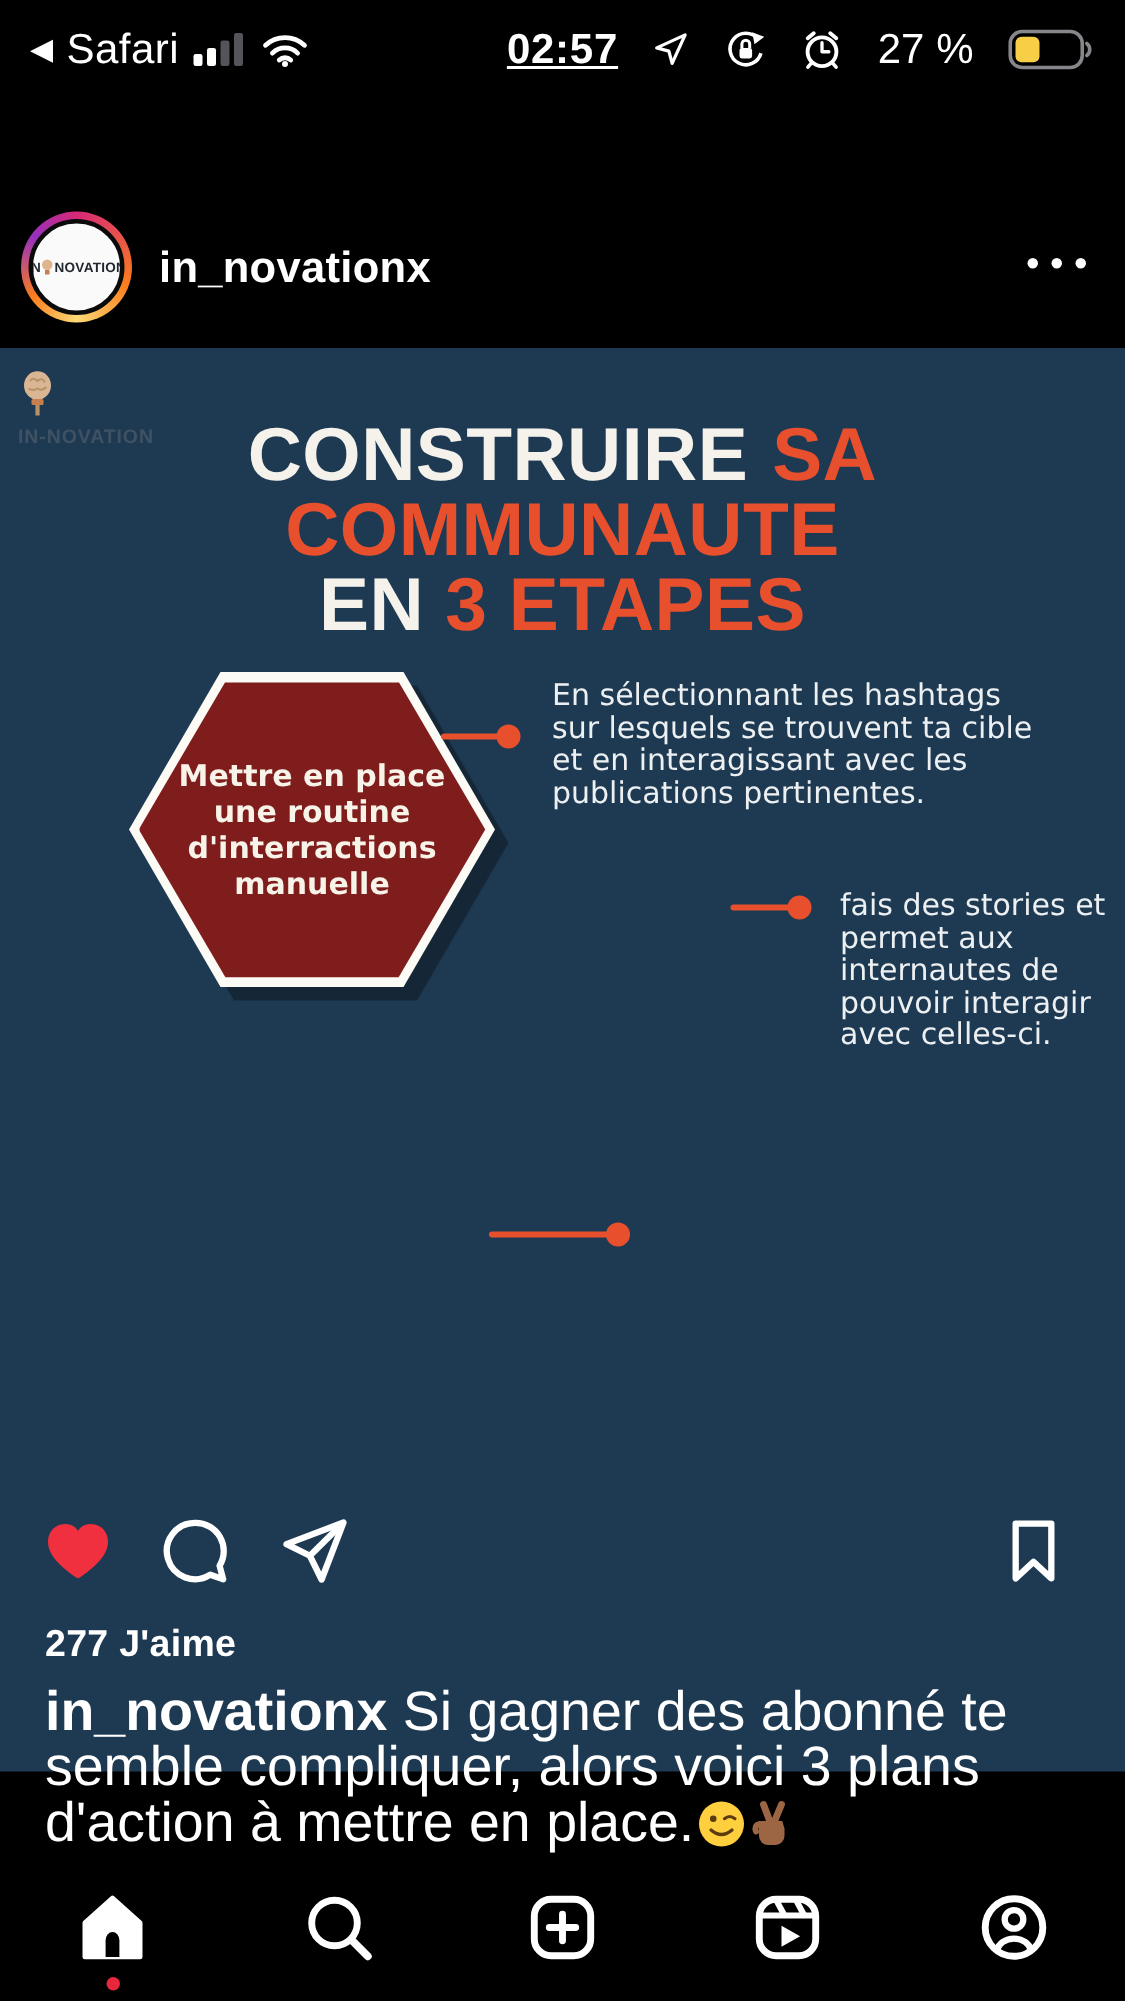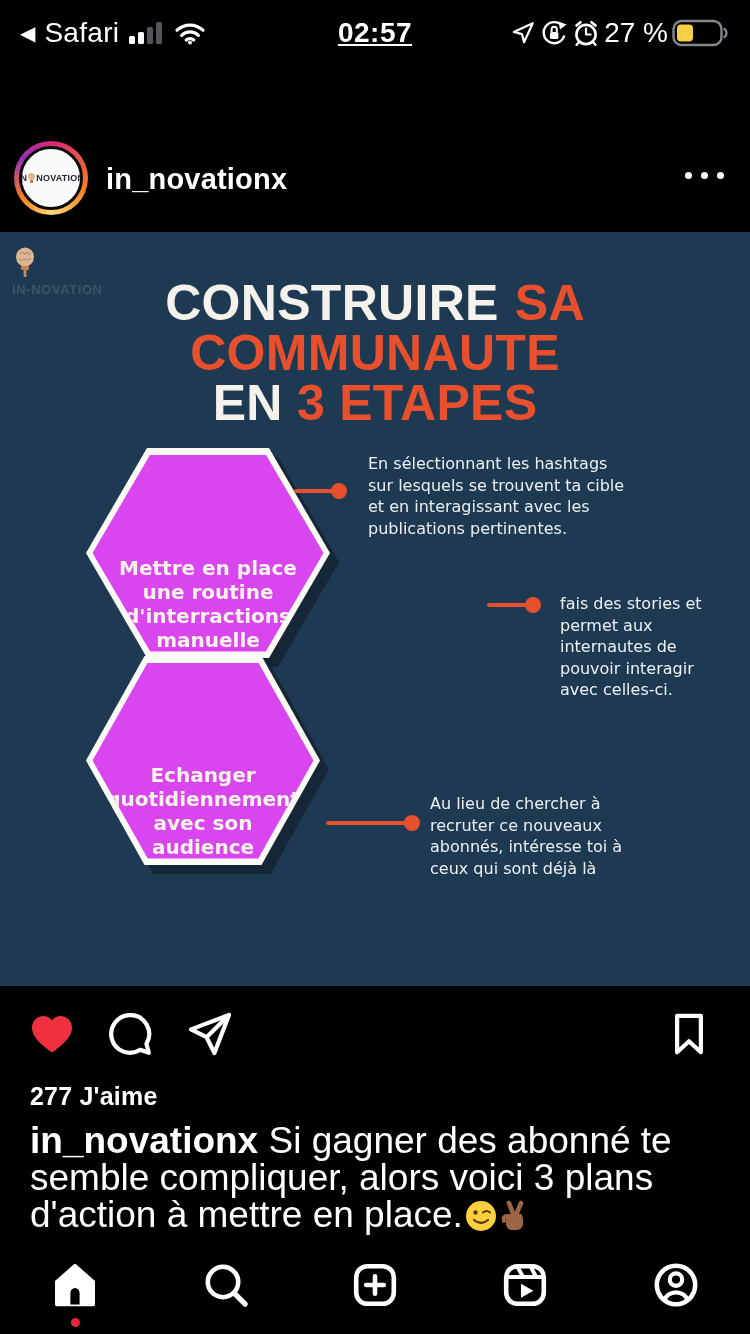--- a/index.html
+++ b/index.html
@@ -5,21 +5,21 @@
   html,body{margin:0;padding:0;background:#000;}
   body{width:750px;height:1334px;font-family:"Liberation Sans",sans-serif;color:#fff;overflow:hidden;}
   .screen{position:relative;width:750px;height:1334px;background:#000;}
 
   
   .status-bar{position:absolute;top:0;left:0;right:0;height:60px;display:flex;align-items:center;padding:6px 20px 0 20px;box-sizing:border-box;font-size:28px;}
   .sb-left{display:flex;align-items:center;gap:9px;}
   .sb-back-tri{font-size:20px;line-height:1;}
   .sb-app{font-weight:400;letter-spacing:.3px;}
   .sb-time{position:absolute;left:50%;transform:translateX(-50%);font-weight:700;letter-spacing:.5px;text-decoration:underline;}
-  .sb-right{display:flex;align-items:center;gap:4px;margin-left:auto;}
+  .sb-right{display:flex;align-items:center;gap:23px;margin-left:auto;}
   .sb-pct{font-weight:400;}
 
   
   .nav-bar{position:absolute;top:60px;left:0;right:0;height:66px;}
   .nav-back{position:absolute;left:22px;top:10px;}
   .nav-title{position:absolute;left:50%;top:50%;transform:translate(-50%,-50%);font-size:34px;font-weight:700;}
   .nav-refresh{position:absolute;right:22px;top:6px;}
 
   
   .post-header{position:absolute;top:126px;left:0;right:0;height:106px;}
@@ -30,42 +30,42 @@
     display:flex;align-items:center;justify-content:center;color:#20262e;overflow:hidden;}
   .av-line{display:flex;align-items:center;gap:1px;font-size:9px;font-weight:800;letter-spacing:.2px;}
   .av-bulb{width:7px;height:10px;display:inline-block;position:relative;}
   .av-bulb::before{content:"";position:absolute;left:0;top:0;width:7px;height:7px;border-radius:50%;background:#dfb58d;}
   .av-bulb::after{content:"";position:absolute;left:2px;bottom:0;width:3px;height:3px;background:#c77f4f;}
   .ph-username{position:absolute;left:106px;top:0;height:106px;display:flex;align-items:center;font-size:29px;font-weight:700;letter-spacing:.2px;}
   .ph-more{position:absolute;right:26px;top:46px;display:flex;gap:9px;}
   .ph-more i{width:7px;height:7px;border-radius:50%;background:#fff;}
 
   
-  .infographic{position:absolute;top:232px;left:0;width:750px;height:754px;background:#1e3a52;overflow:hidden;}
+  .infographic{position:absolute;top:232px;left:0;width:750px;height:949px;background:#1e3a52;overflow:hidden;}
   .ig-watermark{position:absolute;left:12px;top:14px;width:110px;color:#45566595;}
   .wm-text{font-size:13px;font-weight:800;letter-spacing:.6px;color:#4b5b6a;opacity:.75;margin-top:-2px;}
   .ig-title{position:absolute;top:46px;left:0;right:0;text-align:center;font-weight:800;font-size:50px;letter-spacing:.3px;line-height:50px;font-family:"Liberation Sans",sans-serif;}
   .ig-title .w{color:#f5f2ec;}
   .ig-title .o{color:#e8502d;}
   .ig-title .gap{display:inline-block;width:16px;}
   .hex{position:absolute;filter:drop-shadow(9px 9px 0 #152637);}
   .hex-b{width:100%;height:100%;background:#fdfbf6;display:flex;align-items:center;justify-content:center;
     clip-path:polygon(0 50%,25% 0,75% 0,100% 50%,75% 100%,25% 100%);}
-  .hex-f{width:calc(100% - 13px);height:calc(100% - 13px);background:#d946ef;display:flex;align-items:flex-end;justify-content:center;
+  .hex-f{width:calc(100% - 13px);height:calc(100% - 13px);background:#7f1d1d;display:flex;align-items:center;justify-content:center;
     clip-path:polygon(0 50%,25% 0,75% 0,100% 50%,75% 100%,25% 100%);}
   .hex-label{white-space:pre-line;text-align:center;font-family:"DejaVu Sans",sans-serif;font-size:20px;line-height:24px;font-weight:600;color:#f8f3e9;}
   .hex1{left:86px;top:216px;width:244px;height:210px;}
   .hex2{left:288px;top:324px;width:220px;height:206px;}
   .hex3{left:86px;top:424px;width:234px;height:209px;}
   .conn-line{position:absolute;height:4px;border-radius:2px;background:#e8502d;}
   .conn-dot{position:absolute;width:16px;height:16px;border-radius:50%;background:#e8502d;}
   .cl1{left:294px;top:257px;width:42px;} .cd1{left:331px;top:251px;}
   .cl2{left:487px;top:371px;width:42px;} .cd2{left:525px;top:365px;}
   .cl3{left:326px;top:589px;width:82px;} .cd3{left:404px;top:583px;}
-  .ann{position:absolute;white-space:pre-line;font-family:"DejaVu Sans",sans-serif;font-size:16px;line-height:21.5px;color:#edf0f2;font-weight:400;}
+  .ann{position:absolute;white-space:pre-line;font-family:"DejaVu Sans",sans-serif;font-size:20px;line-height:21.5px;color:#edf0f2;font-weight:400;}
   .ann1{left:368px;top:221px;}
   .ann2{left:560px;top:361px;}
   .ann3{left:430px;top:561px;}
 
   
   .action-bar{position:absolute;top:986px;left:0;right:0;height:96px;}
   .ab-icon{position:absolute;top:24px;}
   .ab-heart{left:26px;} .ab-comment{left:106px;} .ab-send{left:186px;} .ab-save{left:666px;}
   .likes{position:absolute;left:30px;top:1082px;font-size:25px;font-weight:700;letter-spacing:.2px;}
   .caption{position:absolute;left:30px;top:1122px;width:706px;font-size:37px;line-height:37px;font-weight:400;}
@@ -168,51 +168,37 @@
     <div class="hex hex1">
       <div class="hex-b">
           <div class="hex-f">
         <div class="hex-label">Mettre en place
 une routine
 d'interractions
 manuelle</div>
       </div>
         </div>
     </div>
-    <div class="hex hex3">
-      <div class="hex-b">
-          <div class="hex-f">
-        <div class="hex-label">Echanger
-quotidiennement
-avec son
-audience</div>
-      </div>
-        </div>
-    </div>
 
     <div class="conn-line cl1"></div>
     <div class="conn-dot cd1"></div>
     <div class="conn-line cl2"></div>
     <div class="conn-dot cd2"></div>
     <div class="conn-line cl3"></div>
     <div class="conn-dot cd3"></div>
 
     <div class="ann ann1">En sélectionnant les hashtags
 sur lesquels se trouvent ta cible
 et en interagissant avec les
 publications pertinentes.</div>
     <div class="ann ann2">fais des stories et
 permet aux
 internautes de
 pouvoir interagir
 avec celles-ci.</div>
-    <div class="ann ann3">Au lieu de chercher à
-recruter ce nouveaux
-abonnés, intéresse toi à
-ceux qui sont déjà là</div>
   </div>
 
   <div class="action-bar">
     <svg class="ab-icon ab-heart" width="52" height="48" viewBox="0 0 24 24">
       <path d="M12 21.2 C5.2 16.6 2 12.9 2 8.8 2 5.4 4.6 3 7.8 3 9.6 3 11.2 3.9 12 5.3 12.8 3.9 14.4 3 16.2 3 19.4 3 22 5.4 22 8.8 c0 4.1 -3.2 7.8 -10 12.4 Z" fill="#f1303f"></path>
     </svg>
     <svg class="ab-icon ab-comment" width="48" height="48" viewBox="0 0 24 24">
       <path d="M12 2.6 a9.4 9.4 0 1 0 5.1 17.3 L21.4 21.4 l-1.2-4.5 A9.4 9.4 0 0 0 12 2.6 Z" fill="none" stroke="#fff" stroke-width="2.1" stroke-linejoin="round"></path>
     </svg>
     <svg class="ab-icon ab-send" width="48" height="48" viewBox="0 0 24 24">

